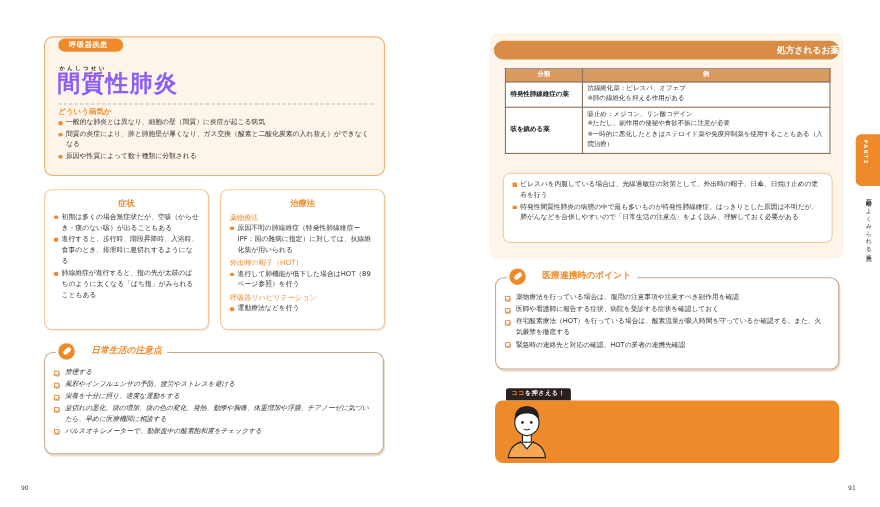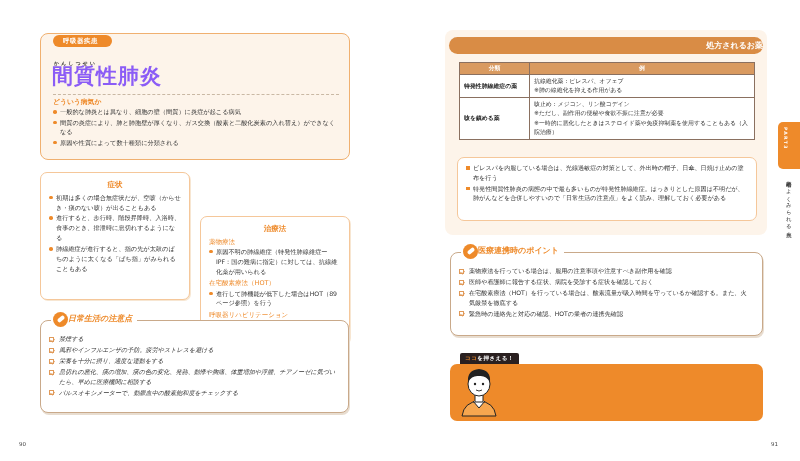--- a/index.html
+++ b/index.html
@@ -27,31 +27,31 @@
   .what-list { position: absolute; left: 12px; top: 73px; right: 12px; list-style: none; }
   .what-list li { position: relative; padding-left: 7px; font-size: 6.2px; margin-bottom: 1px; }
   .bullet-dot { position: absolute; left: 0; top: 3px; width: 3.5px; height: 3.5px; background: #ee8a2a; border-radius: 50%; }
 
   
   .info-box {
     position: absolute; top: 172px; background: #fff; border: 1.5px solid #f5c79a; border-radius: 7px;
     box-shadow: 1px 1px 0 #f7e6d2;
   }
   .box-symptoms { left: 40px; width: 150px; height: 128px; }
-  .box-treatment { left: 200px; width: 150px; height: 128px; margin-top: 44px; }
+  .box-treatment { left: 200px; width: 150px; height: 128px; }
   .box-title { text-align: center; color: #ee8a2a; font-weight: bold; font-size: 7.5px; margin-top: 6px; margin-bottom: 2px; }
   .box-list { list-style: none; padding: 0 8px; }
   .box-list li { position: relative; padding-left: 7px; font-size: 6.2px; line-height: 1.6; margin-bottom: 1px; }
   .sub-heading { color: #ee8a2a; font-size: 6.5px; padding: 0 8px; margin-top: 2px; }
 
   
   .point-panel { position: absolute; border: 1.3px solid #c9a98a; border-radius: 8px; background: #fff; box-shadow: 1px 2px 0 #e8ddd0; }
   .panel-daily { left: 40px; top: 320px; width: 309px; height: 93px; font-style: italic; }
   .panel-medical { left: 450px; top: 252px; width: 313px; height: 84px; }
-  .panel-header { position: absolute; left: 10px; top: -9px; background: #fff; padding: 0 5px 0 2px; display: flex; align-items: center; gap: 0; }
+  .panel-header { position: absolute; left: 10px; top: -9px; background: #fff; padding: 0 5px 0 2px; display: flex; align-items: center; gap: 15px; }
   .panel-icon { width: 15px; height: 15px; border-radius: 50%; background: #ee8a2a; position: relative; }
   .panel-icon::after { content: ""; position: absolute; left: 4px; top: 5px; width: 8px; height: 4px; background: #fff; border-radius: 3px; transform: rotate(-40deg); }
   .panel-title { color: #ee8a2a; font-weight: bold; font-size: 8px; }
   .check-list { list-style: none; position: absolute; left: 8px; right: 10px; top: 13px; }
   .check-list li { position: relative; padding-left: 10px; font-size: 6.1px; line-height: 1.58; margin-bottom: 1.4px; }
   .check-box { position: absolute; left: 0; top: 2.5px; width: 5px; height: 5px; border: 0.8px solid #e09a5a; }
   .check-box::after { content: ""; position: absolute; left: 1px; top: 0px; width: 2px; height: 3px; border-right: 0.8px solid #e09a5a; border-bottom: 0.8px solid #e09a5a; transform: rotate(40deg); }
 
   
   .rx-section { position: absolute; left: 445px; top: 30px; width: 322px; height: 205px; background: #fdf4ea; border-radius: 8px; }
@@ -109,21 +109,21 @@
         <li><span class="bullet-dot"></span><span>肺線維症が進行すると、指の先が太鼓のばちのように太くなる「ばち指」がみられることもある</span></li>
       </ul>
     </div>
 
     <div class="info-box box-treatment">
       <div class="box-title">治療法</div>
       <div class="sub-heading">薬物療法</div>
       <ul class="box-list">
           <li><span class="bullet-dot"></span><span>原因不明の肺線維症（特発性肺線維症ーIPF：国の難病に指定）に対しては、抗線維化薬が用いられる</span></li>
         </ul>
-      <div class="sub-heading">在宅酸素療法（HOT）</div>
+      <div class="sub-heading">外出時の帽子（HOT）</div>
       <ul class="box-list">
           <li><span class="bullet-dot"></span><span>進行して肺機能が低下した場合はHOT（89ページ参照）を行う</span></li>
         </ul>
       <div class="sub-heading">呼吸器リハビリテーション</div>
       <ul class="box-list">
           <li><span class="bullet-dot"></span><span>運動療法などを行う</span></li>
         </ul>
     </div>
 
     <div class="point-panel panel-daily">

